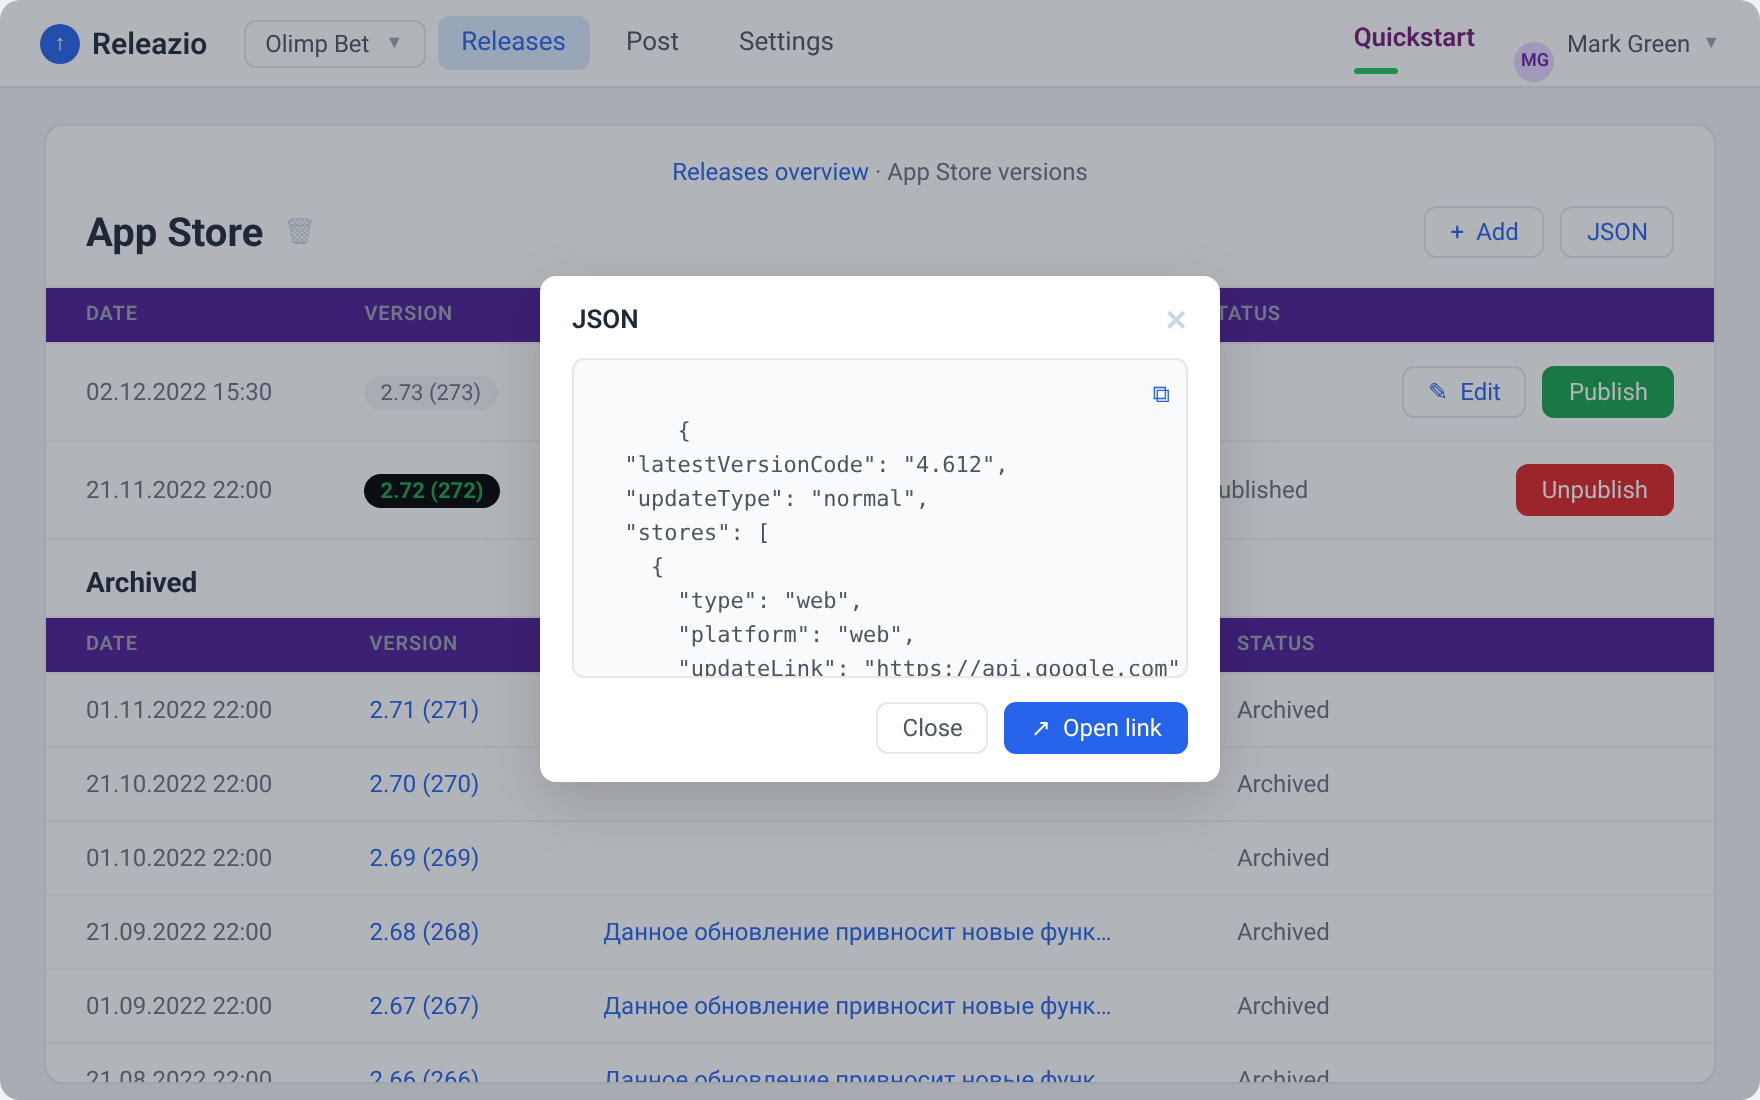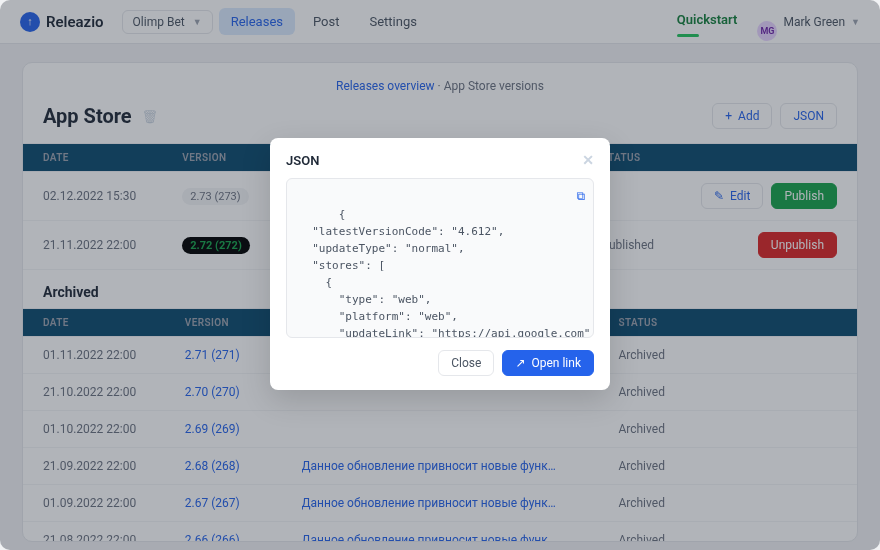--- a/index.html
+++ b/index.html
@@ -5,38 +5,38 @@
   * { box-sizing: border-box; margin: 0; padding: 0; }
   body { font-family: -apple-system, BlinkMacSystemFont, "Segoe UI", Roboto, sans-serif; background: #f1f2f4; width: 880px; height: 550px; overflow: hidden; font-size: 13px; color: #1f2937; position: relative; }
   .topbar { height: 44px; background: #fff; display: flex; align-items: center; padding: 0 20px; border-bottom: 1px solid #e5e7eb; border-radius: 10px 10px 0 0; }
   .logo { display: flex; align-items: center; gap: 6px; font-weight: 600; font-size: 15px; color: #1f2937; }
   .logo-icon { width: 20px; height: 20px; border-radius: 50%; background: #2563eb; display: flex; align-items: center; justify-content: center; color: #fff; font-size: 11px; }
   .project-dd { margin-left: 18px; border: 1px solid #e5e7eb; border-radius: 6px; padding: 4px 10px; display: flex; align-items: center; gap: 8px; color: #4b5563; font-size: 12px; }
   .nav { display: flex; gap: 6px; margin-left: 6px; }
   .nav-item { padding: 6px 12px; border-radius: 6px; color: #4b5563; font-size: 13px; }
   .nav-item.active { background: #dbeafe; color: #2563eb; }
   .spacer { flex: 1; }
-  .quickstart { font-weight: 600; color: #15803d; position: relative; padding-bottom: 4px; font-size: 13px; }
+  .quickstart { font-weight: 600; color: #701a75; position: relative; padding-bottom: 4px; font-size: 13px; }
   .quickstart::after { content:""; position:absolute; bottom:-6px; left:0; width:22px; height:3px; background:#22c55e; border-radius:2px;}
   .user { display: flex; align-items: center; gap: 6px; margin-left: 20px; color: #4b5563; font-size: 12px; }
   .avatar { width: 20px; height: 20px; border-radius: 50%; background: #e9d5ff; color: #6b21a8; display: flex; align-items: center; justify-content: center; font-size: 9px; font-weight: 600; margin-top: 18px;}
   .page { margin: 18px 22px; background: #fff; border: 1px solid #e5e7eb; border-radius: 10px; padding: 16px 0 0 0; height: 480px; overflow: hidden; }
   .crumbs { padding: 0 20px; font-size: 12px; color: #9ca3af; text-align: center; }
   .crumbs a { color: #2563eb; text-decoration: none; }
   .page-head { display:flex; align-items:center; padding: 10px 20px 14px 20px; }
   .page-title { font-size: 20px; font-weight: 700; }
   .trash { margin-left: 10px; color: #cbd5e1; }
   .head-actions { display:flex; gap:8px; }
   .btn { border:1px solid #e5e7eb; background:#fff; border-radius:6px; padding:5px 12px; font-size:12px; display:flex; align-items:center; gap:6px; color:#2563eb;}
   .btn-plain { color:#4b5563; }
   .btn-green { background:#16a34a; color:#fff; border-color:#16a34a; }
   .btn-red { background:#dc2626; color:#fff; border-color:#dc2626; }
   .btn-blue { background:#2563eb; color:#fff; border-color:#2563eb; }
   table { width:100%; border-collapse: collapse; font-size: 12px; }
-  th { text-align:left; font-size:10px; letter-spacing:0.4px; color:#9ca3af; font-weight:600; padding:8px 20px; background:#0c4a6e; border-top:1px solid #f1f2f4; border-bottom:1px solid #f1f2f4;}
+  th { text-align:left; font-size:10px; letter-spacing:0.4px; color:#9ca3af; font-weight:600; padding:8px 20px; background:#4c1d95; border-top:1px solid #f1f2f4; border-bottom:1px solid #f1f2f4;}
   td { padding: 11px 20px; border-bottom:1px solid #f3f4f6; vertical-align: middle; }
   .col-date{width:17%;} .col-ver{width:14%;} .col-desc{width:38%;} .col-status{width:12%;} .col-act{width:19%; text-align:right;}
   .pill { display:inline-block; padding:2px 8px; border-radius:10px; font-size:11px; background:#f3f4f6; color:#6b7280; }
   .pill.green { background:#000000; color:#16a34a;font-weight:bold;}
   .link { color:#2563eb; }
   .desc { color:#2563eb; white-space:nowrap; overflow:hidden; text-overflow:ellipsis; max-width: 260px;}
   .muted { color:#6b7280;}
   .section-h { font-weight:700; padding: 14px 20px 8px 20px; font-size:14px; }
   .row-actions { display:flex; gap:8px; justify-content:flex-end; }
   

